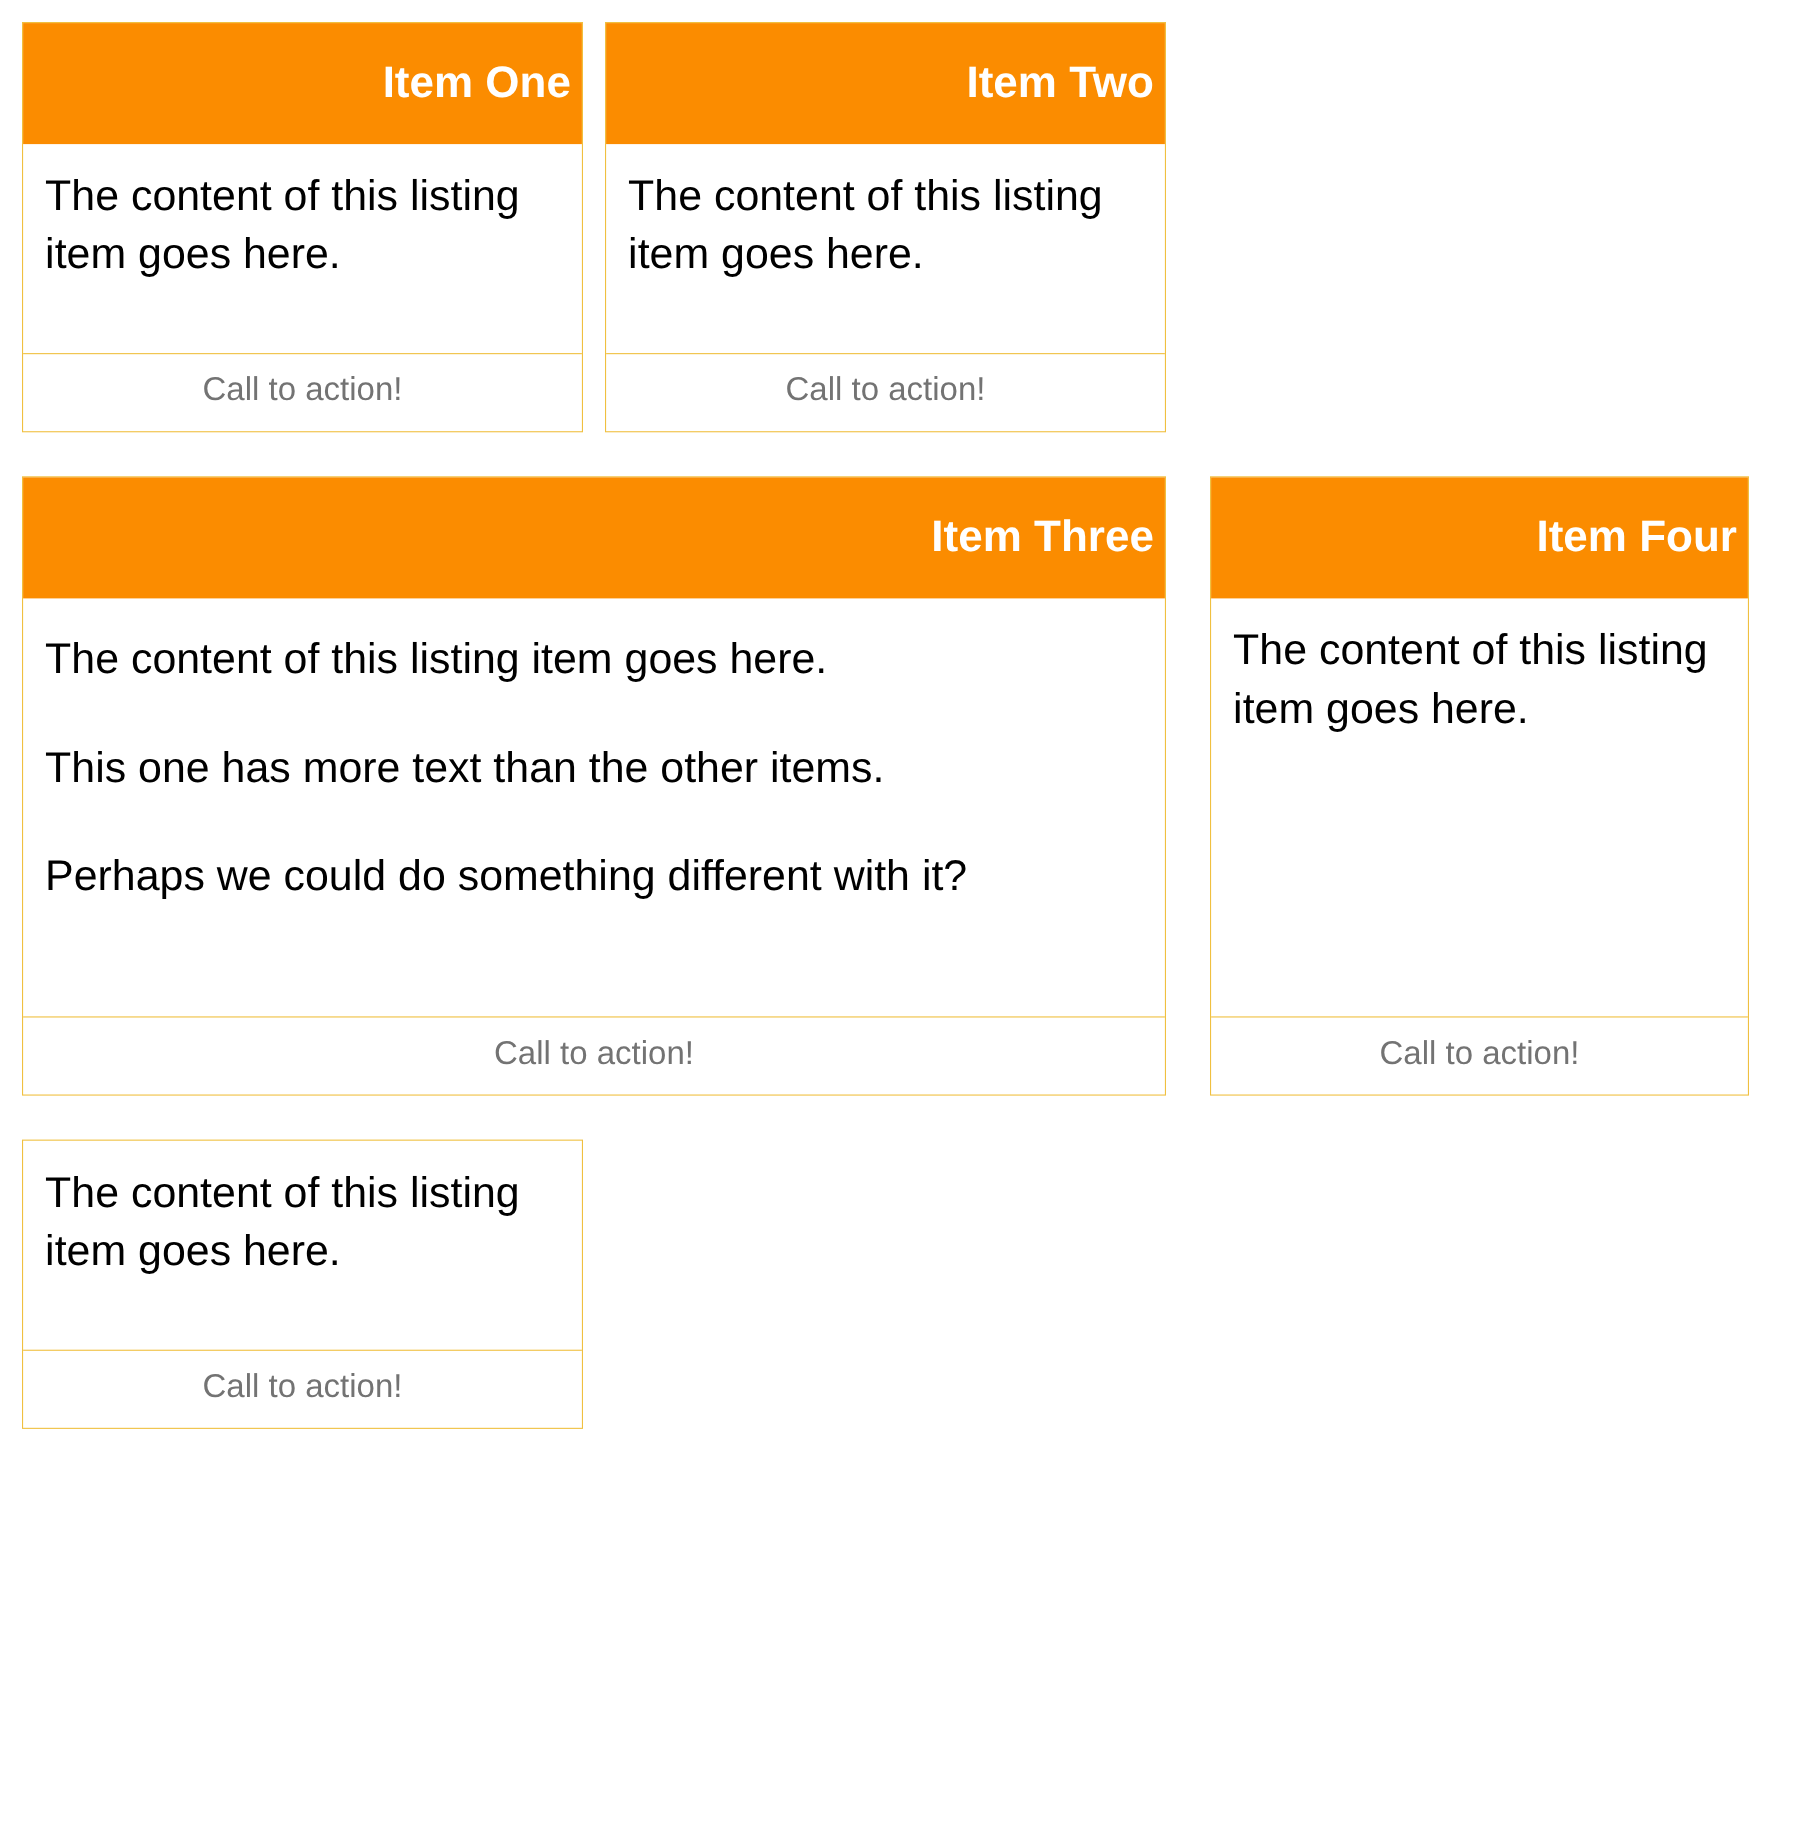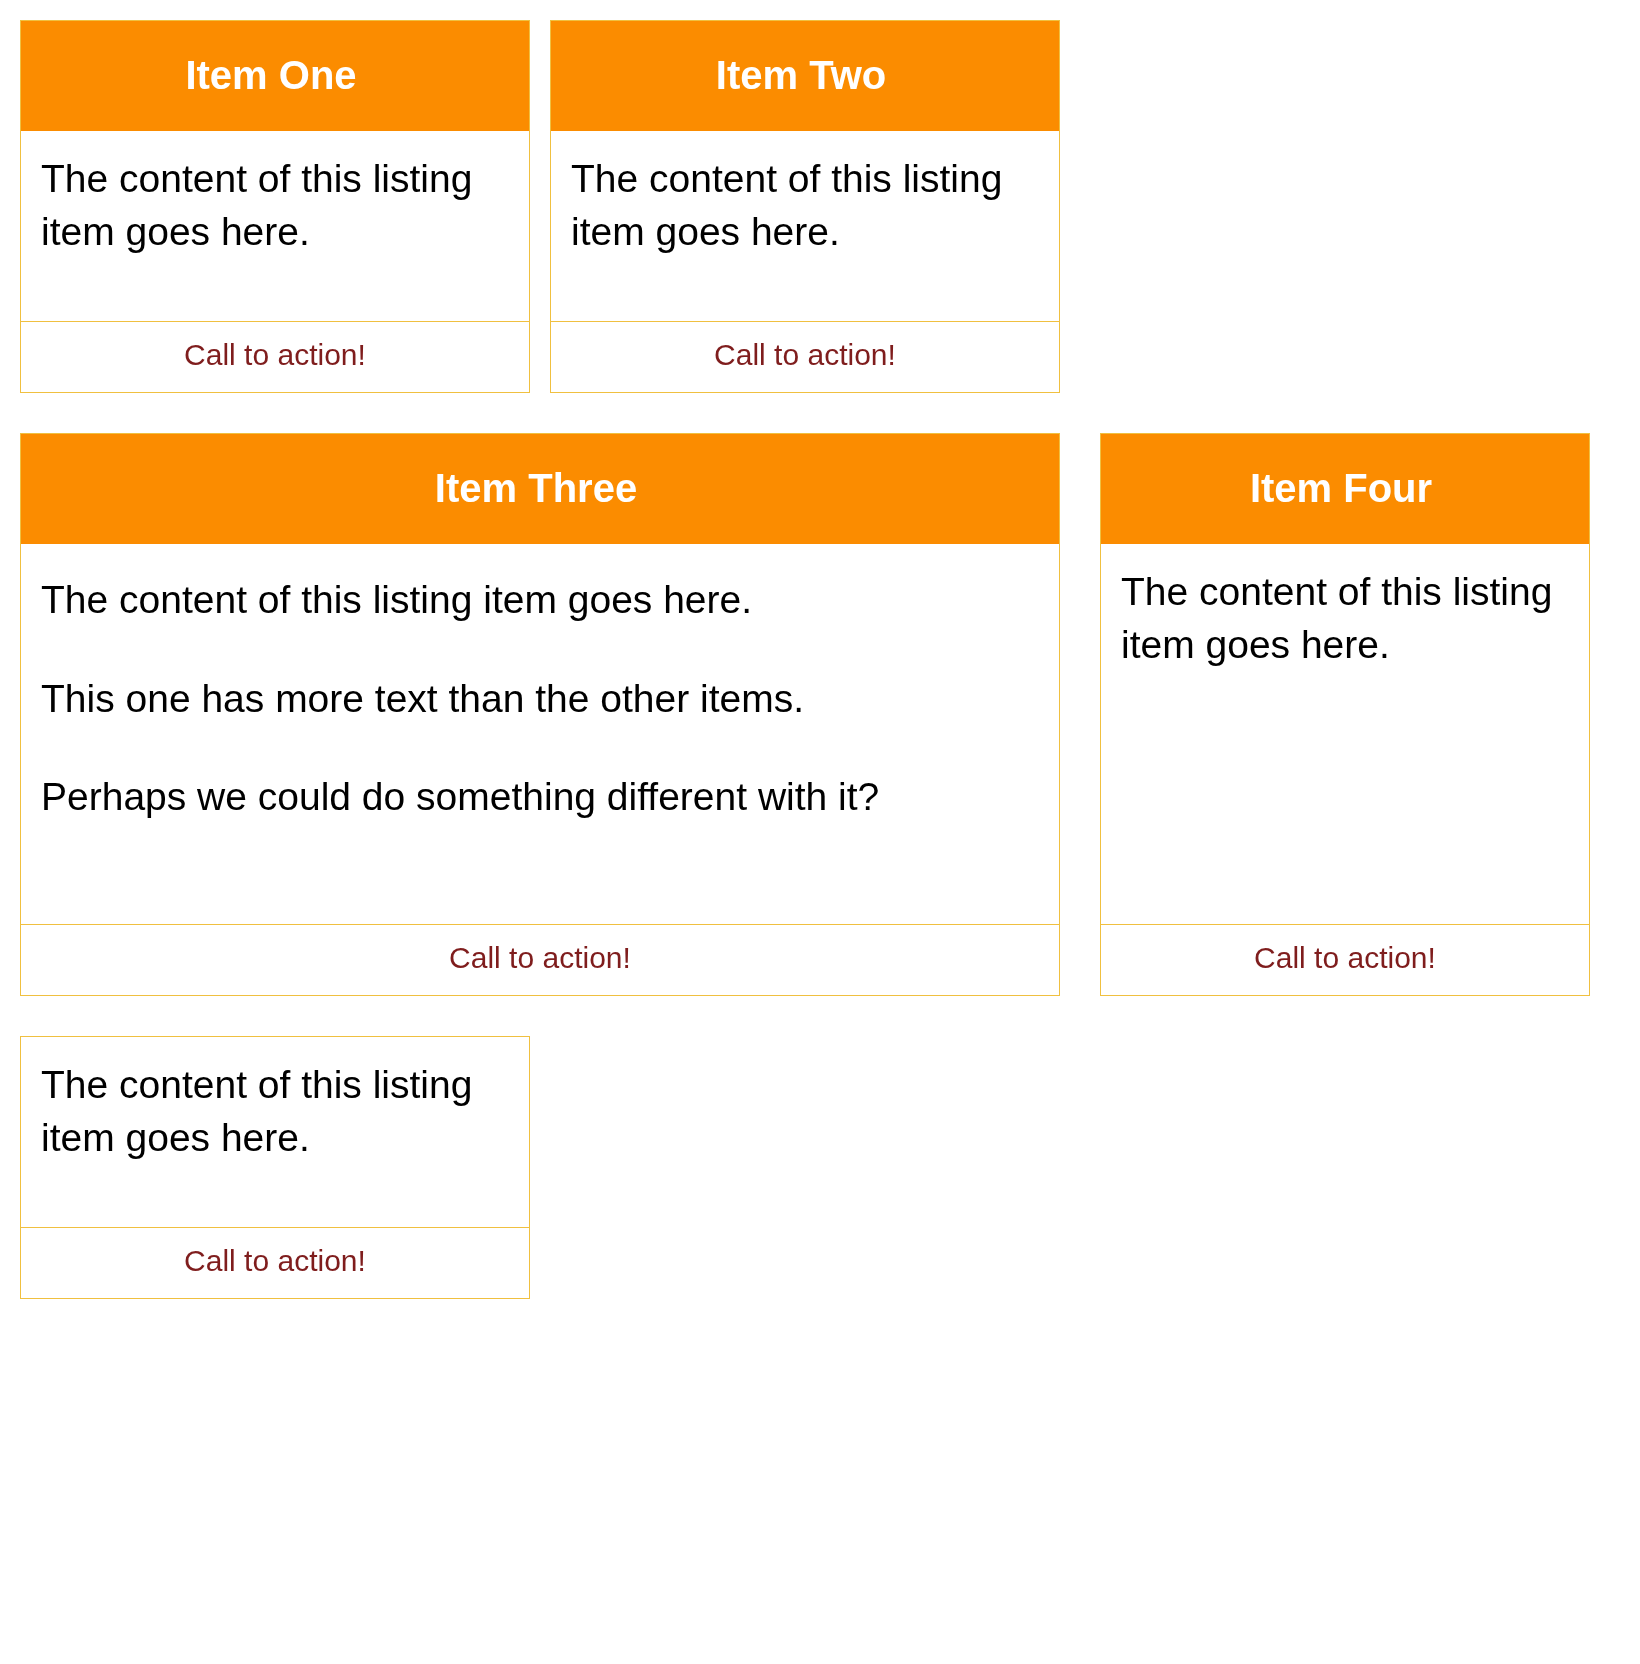--- a/index.html
+++ b/index.html
@@ -31,21 +31,21 @@
     border: 1px solid #f0c040;
     background: #ffffff;
     box-sizing: border-box;
     display: flex;
     flex-direction: column;
   }
 
   .card-header {
     background: #fb8c00;
     color: #ffffff;
-    text-align: center;
+    text-align: right;
     font-size: 40px;
     font-weight: bold;
     line-height: 1.2;
     padding: 30px 10px 32px 2px;
     box-sizing: border-box;
   }
 
   .card-body {
     padding: 22px 20px 26px 20px;
     box-sizing: border-box;
@@ -63,21 +63,21 @@
   }
 
   .card-footer {
     border-top: 1px solid #f0c040;
     text-align: center;
     padding: 16px 10px 20px 10px;
     box-sizing: border-box;
   }
 
   .cta {
-    color: #7f1d1d;
+    color: #737373;
     font-size: 30px;
     text-decoration: none;
     cursor: pointer;
   }
 
   
   .card-one   { grid-column: 1; grid-row: 1; }
   .card-two   { grid-column: 2; grid-row: 1; }
   .card-three { grid-column: 1 / span 2; grid-row: 2; }
   .card-four  { grid-column: 3; grid-row: 2; margin-left: 20px; }

